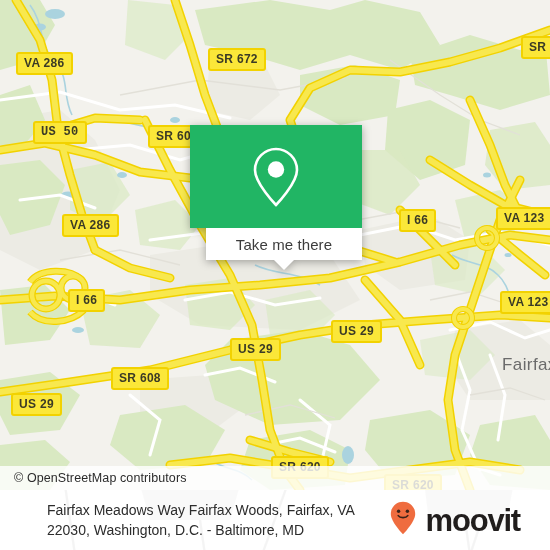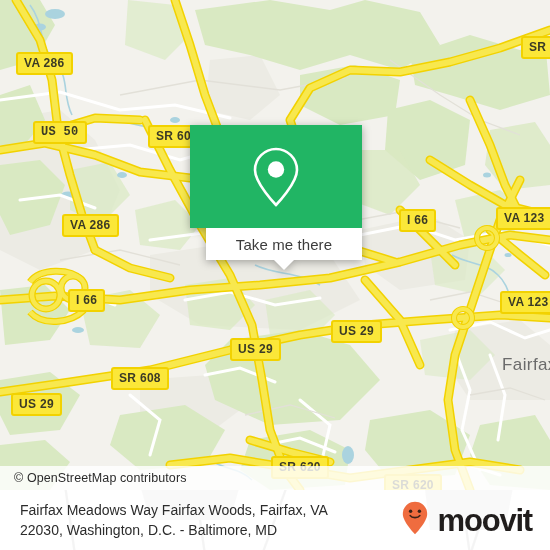--- a/index.html
+++ b/index.html
@@ -136,26 +136,27 @@
     align-items: center;
     justify-content: space-between;
     padding: 0 12px 0 20px;
     box-sizing: border-box;
   }
   #footer-address {
     font-size: 14px;
     line-height: 20px;
     color: #2c2c2c;
     max-width: 380px;
+    margin-left: 27px;
   }
   #brand {
     display: flex;
     align-items: center;
     gap: 10px;
-    margin-right: 6px;
+    margin-right: 18px;
   }
   #brand-word {
     font-size: 31px;
     font-weight: bold;
     color: #201d1c;
     letter-spacing: -1.2px;
     line-height: 1;
   }
 </style>
 </head>
@@ -326,20 +327,21 @@
         <circle cx="487" cy="238" r="10"></circle>
         <circle cx="463" cy="318" r="9"></circle>
       </g>
       <g stroke="#f8e84e" stroke-width="4" fill="none">
         <circle cx="487" cy="238" r="10"></circle>
         <circle cx="463" cy="318" r="9"></circle>
       </g>
     </svg>
 
     <div class="shield" style="left:16px;  top:52px;">VA 286</div>
+    <div class="shield" style="left:208px; top:48px;">SR 672</div>
     <div class="shield" style="left:521px; top:36px;">SR 6</div>
     <div class="shield" style="left:33px;  top:121px;font-family:Liberation Mono, monospace;">US 50</div>
     <div class="shield" style="left:148px; top:125px;">SR 608</div>
     <div class="shield" style="left:62px;  top:214px;">VA 286</div>
     <div class="shield" style="left:399px; top:209px;">I 66</div>
     <div class="shield" style="left:496px; top:207px;">VA 123</div>
     <div class="shield" style="left:68px;  top:289px;">I 66</div>
     <div class="shield" style="left:500px; top:291px;">VA 123</div>
     <div class="shield" style="left:331px; top:320px;">US 29</div>
     <div class="shield" style="left:230px; top:338px;">US 29</div>

